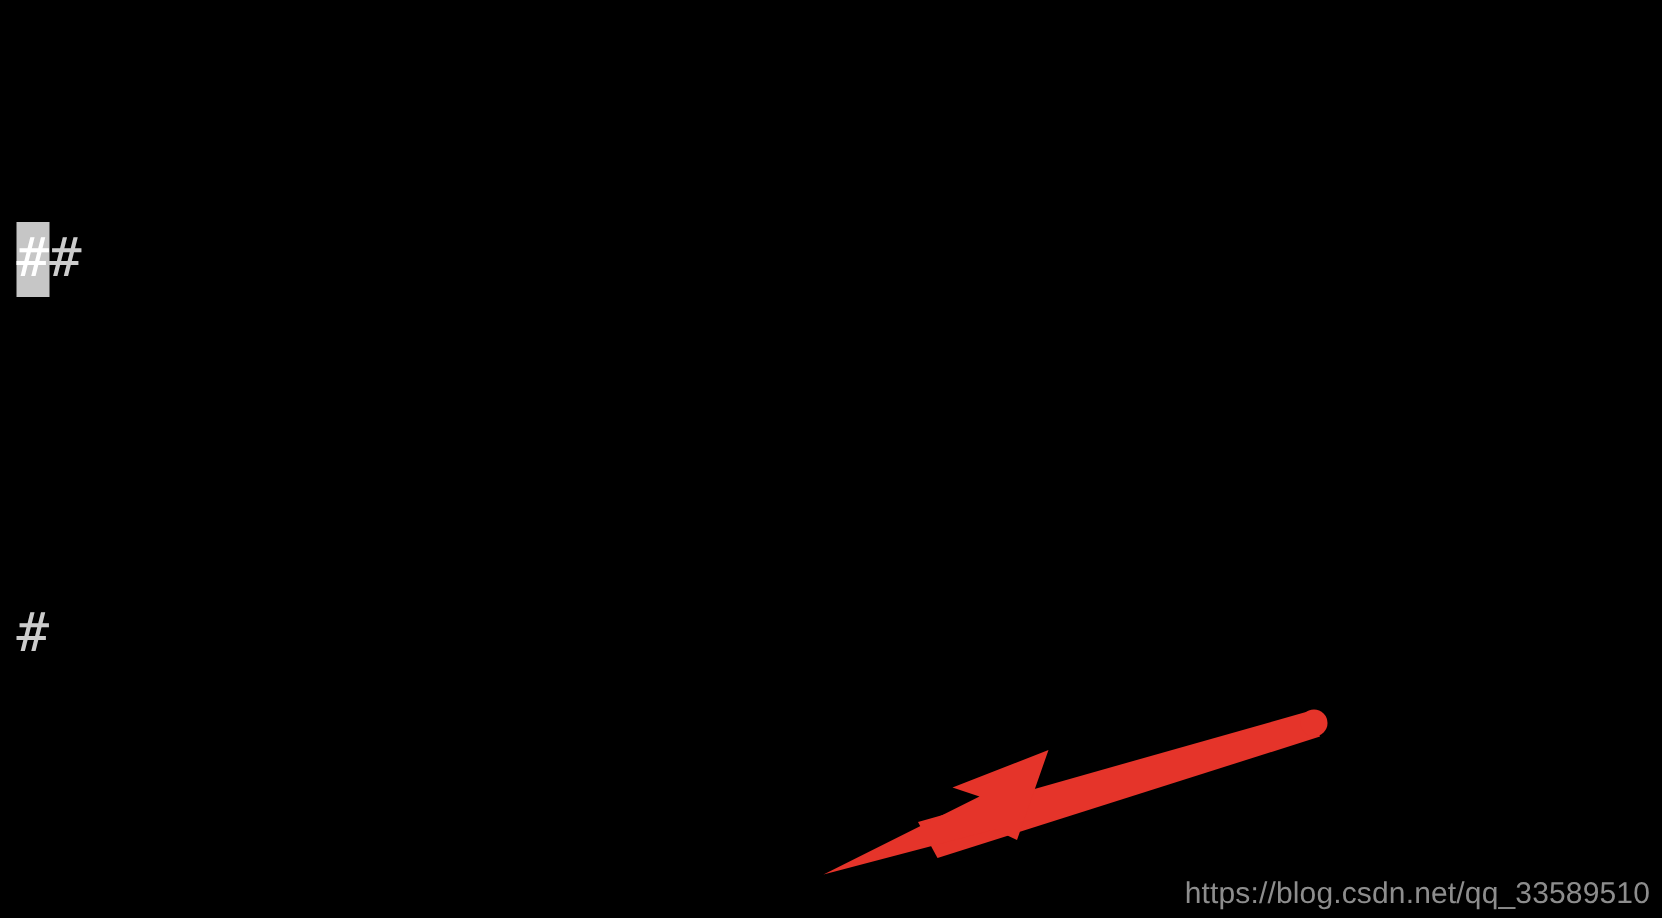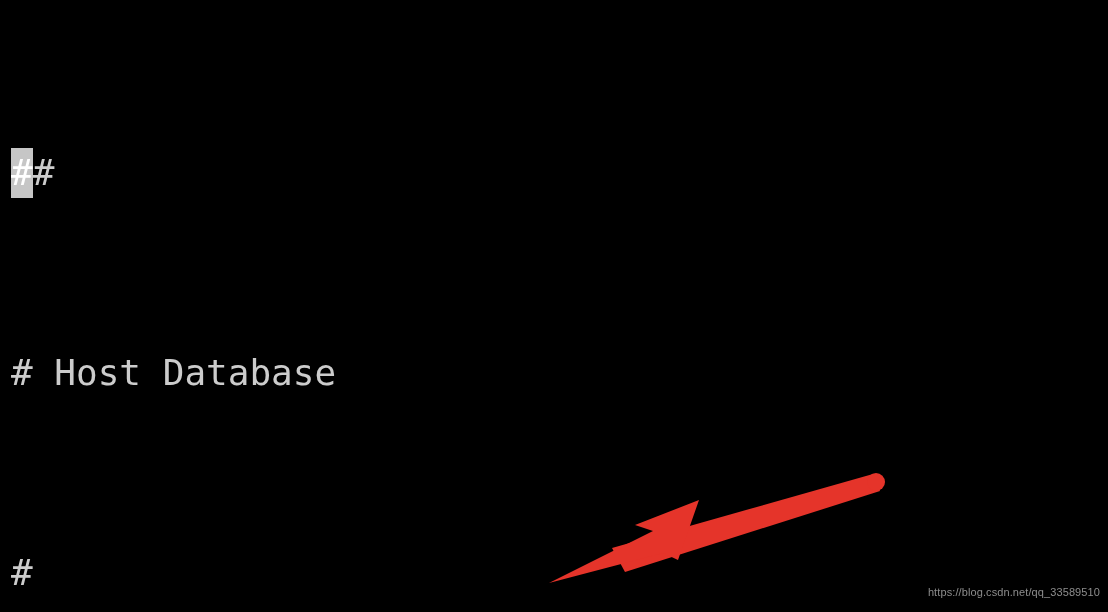--- a/index.html
+++ b/index.html
@@ -49,38 +49,37 @@
     left: 0;
     top: 0;
     width: 1108px;
     height: 612px;
     pointer-events: none;
   }
   
   #watermark {
     position: absolute;
     right: 8px;
-    bottom: 14px;
+    bottom: 4px;
     font-family: "Liberation Sans", sans-serif;
-    font-size: 11px;
+    font-size: 20px;
     color: #8d8d8d;
     letter-spacing: 0.1px;
     white-space: nowrap;
   }
 </style>
 </head>
 <body>
 
 <div id="terminal" style="background: rgb(0, 0, 0);">
 
   <div class="term-body" style="color: rgb(204, 204, 204);">
 
     <div class="term-line" id="tl-0"><span class="cursor-cell" style="background: rgb(198, 198, 198); color: rgb(255, 255, 255);">#</span><span>#</span></div>
 
-    <div class="term-line"><span># Host Database</span></div>
 
     <div class="term-line"><span>#</span></div>
 
     
 
     
 
     
 
     

